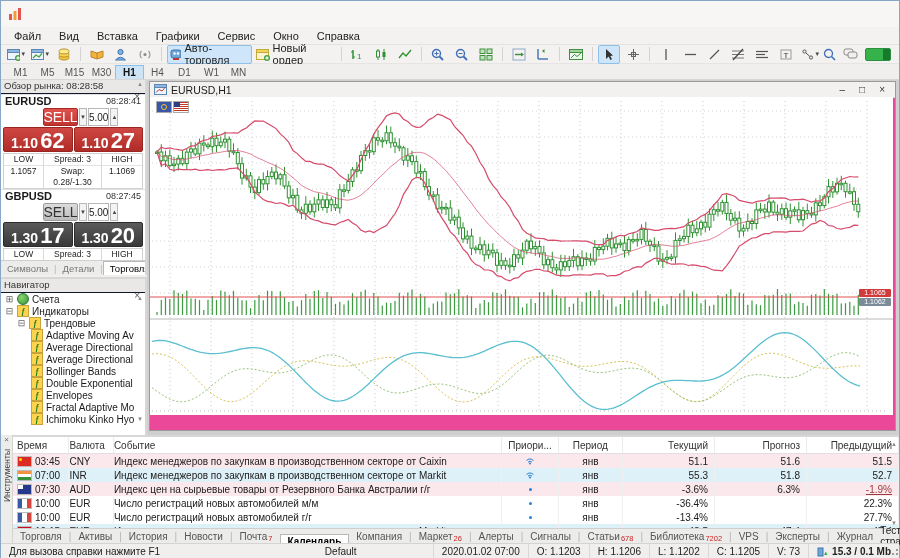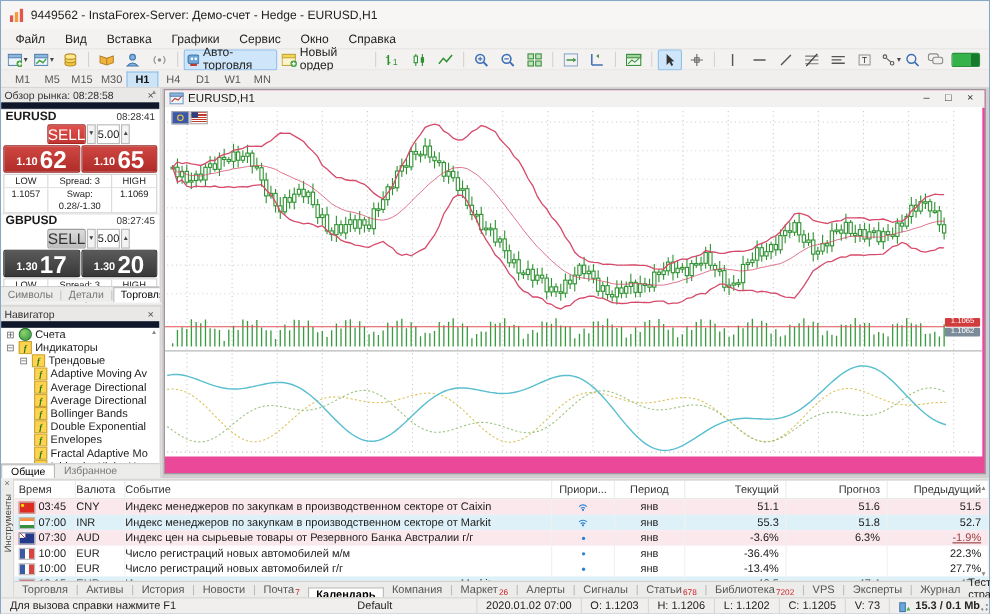--- a/index.html
+++ b/index.html
@@ -22,35 +22,35 @@
   .tool-right{margin-left:auto;display:flex;align-items:center;gap:7px;padding-right:8px;}
   .battery{width:24px;height:11px;border-radius:2px;background:linear-gradient(90deg,#35b24a 0 70%,#157a2c 70% 100%);border:1px solid #2a8f3e;}
 
   
   #tfbar{left:0;top:63px;width:898px;height:16px;background:#f0efed;display:flex;align-items:flex-end;padding-left:6px;border-bottom:1px solid #d8d7d5;}
   .tf{width:27px;text-align:center;font-size:10px;color:#555;padding:1px 0;}
   .tf.on{background:#cde4f7;border:1px solid #8fc0ea;border-bottom:none;color:#111;font-weight:bold;}
 
   
   #mw{left:0;top:79px;width:146px;height:195px;background:#fff;border-right:2px solid #d8d7d5;overflow:hidden;}
-  .panel-hdr{height:13px;background:#e9e8e6;border-bottom:6px solid #0f172a;display:flex;align-items:flex-end;font-size:9.5px;padding:0 3px;color:#333;}
+  .panel-hdr{height:13px;background:#e9e8e6;border-bottom:1px solid #0f172a;display:flex;align-items:flex-start;font-size:9.5px;padding:0 3px;color:#333;flex-direction:column;}
   .panel-hdr .x{margin-left:auto;font-size:10px;color:#555;padding:0 2px;}
   .sym-name{height:12px;display:flex;align-items:center;padding:0 4px;font-weight:bold;font-size:11px;border-top:1px solid #e2e2e2;}
   .sym-name .t{margin-left:auto;font-weight:normal;font-size:9px;color:#333;}
   .trade-row{height:18px;display:flex;gap:1px;padding:1px 2px;align-items:stretch;}
   .btn-sell,.btn-buy{width:33px;display:flex;align-items:center;justify-content:center;font-size:14px;border-radius:2px;margin-left:40px;}
   .red .btn-sell,.red .btn-buy{background:linear-gradient(#e0524d,#c23430);color:#fff;border:1px solid #a52824;}
   .gray .btn-sell,.gray .btn-buy{background:linear-gradient(#dcdcdc,#bdbdbd);color:#333;border:1px solid #9c9c9c;}
   .spin{width:12px;display:flex;align-items:center;justify-content:center;border:1px solid #b8b8b8;background:#f3f3f3;font-size:6px;color:#444;}
   .vol{flex:1;display:flex;align-items:center;justify-content:center;border:1px solid #b8b8b8;background:#fff;font-size:10px;}
   .price-row{height:25px;display:flex;gap:1px;padding:0 2px 1px 2px;}
   .pbox{flex:1;display:flex;align-items:flex-end;justify-content:center;gap:2px;border-radius:2px;padding-bottom:2px;}
   .red .pbox{background:linear-gradient(#cf4742,#b02c28);border:1px solid #992420;}
   .gray .pbox{background:linear-gradient(#5a5a5a,#383838);border:1px solid #2c2c2c;}
-  .pbox .small{font-size:10px;font-weight:bold;color:#fff;line-height:12px;}
+  .pbox .small{font-size:14px;font-weight:bold;color:#fff;line-height:12px;}
   .pbox .big{font-size:22px;font-weight:bold;color:#fff;line-height:17px;}
   .info-grid{display:grid;grid-template-columns:40px 1fr 40px;margin:0 2px;border:1px solid #d0d0d0;}
   .ig{border-right:1px solid #d9d9d9;text-align:center;font-size:8.5px;line-height:11px;color:#222;}
   .ig:last-child{border-right:none;}
   .ig .l2{border-top:1px solid #e3e3e3;font-size:8.5px;}
   .mw-tabs{position:absolute;left:0;bottom:0;width:146px;height:14px;background:#ececea;border-top:1px solid #cfcfcd;display:flex;align-items:center;font-size:9.5px;color:#777;}
   .mw-tab{padding:0 6px;}
   .mw-tab.sep{padding:0;color:#bbb;}
   .mw-tab.on{background:#fff;border:1px solid #b9b9b7;border-bottom:none;color:#000;height:13px;display:flex;align-items:center;}
   .scrollmark{position:absolute;right:2px;font-size:6px;color:#888;}
@@ -137,21 +137,20 @@
 <body>
 
 <div id="app">
 
   <div id="titlebar" class="abs">
     <svg width="14" height="14" viewBox="0 0 14 14">
       <rect x="1" y="7" width="3" height="6" fill="#e2574c"></rect>
       <rect x="5.5" y="4" width="3" height="9" fill="#f29b38"></rect>
       <rect x="10" y="1" width="3" height="12" fill="#e2574c"></rect>
     </svg>
-    <span class="title">9449562 - InstaForex-Server: Демо-счет - Hedge - EURUSD,H1</span>
   </div>
 
   <div id="menubar" class="abs">
     <span class="menu-item">Файл</span>
     <span class="menu-item">Вид</span>
     <span class="menu-item">Вставка</span>
     <span class="menu-item">Графики</span>
     <span class="menu-item">Сервис</span>
     <span class="menu-item">Окно</span>
     <span class="menu-item">Справка</span>
@@ -393,21 +392,21 @@
         <span class="spin">▲</span>
         <span class="btn-buy">BUY</span>
       </div>
       <div class="price-row">
         <span class="pbox">
           <span class="small">1.10</span>
           <span class="big">62</span>
         </span>
         <span class="pbox">
           <span class="small">1.10</span>
-          <span class="big">65</span>
+          <span class="big">27</span>
         </span>
       </div>
       <div class="info-grid">
         <div class="ig">
             <div>LOW</div>
           <div class="l2">1.1057</div>
           </div>
         <div class="ig">
             <div>Spread: 3</div>
           <div class="l2">Swap: 0.28/-1.30</div>
@@ -514,24 +513,20 @@
         </div>
       <div class="trow lvl2">
           <span class="ficon">f</span>
           <span>Fractal Adaptive Mo</span>
         </div>
       <div class="trow lvl2">
           <span class="ficon">f</span>
           <span>Ichimoku Kinko Hyo</span>
         <span class="scrollmark">▼</span>
         </div>
-    </div>
-    <div class="nav-tabs">
-      <span class="nav-tab on">Общие</span>
-      <span class="nav-tab">Избранное</span>
     </div>
   </div>
 
   <div id="mdi" class="abs">
     <div id="chartwin">
       <div class="cw-title">
         <svg width="13" height="11">
             <rect x="0.5" y="0.5" width="12" height="10" fill="#eef5fc" stroke="#5b87b5"></rect>
             <rect x="0.5" y="0.5" width="12" height="3" fill="#8fb6dd" stroke="#5b87b5"></rect>
             <polyline points="2,8.5 5,5.5 8,7 11,3.5" fill="none" stroke="#c0392b"></polyline>

